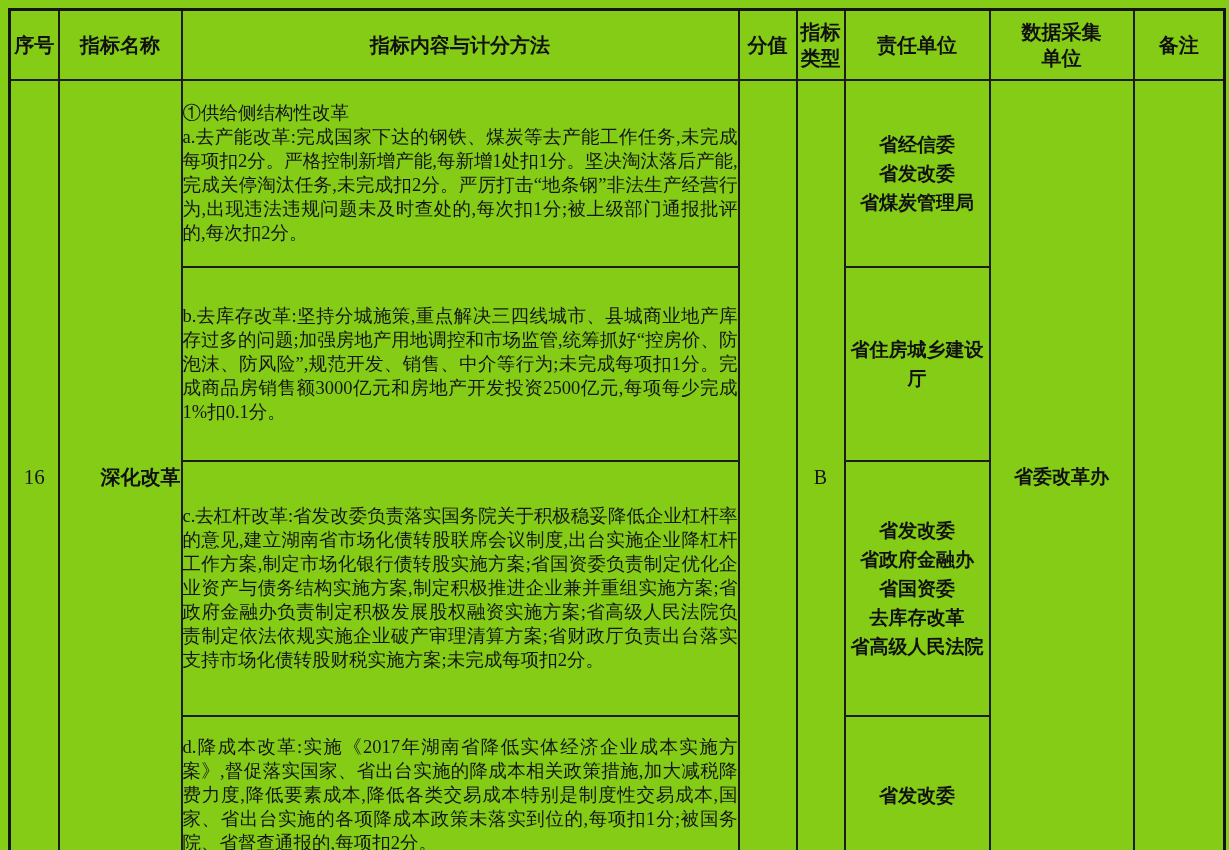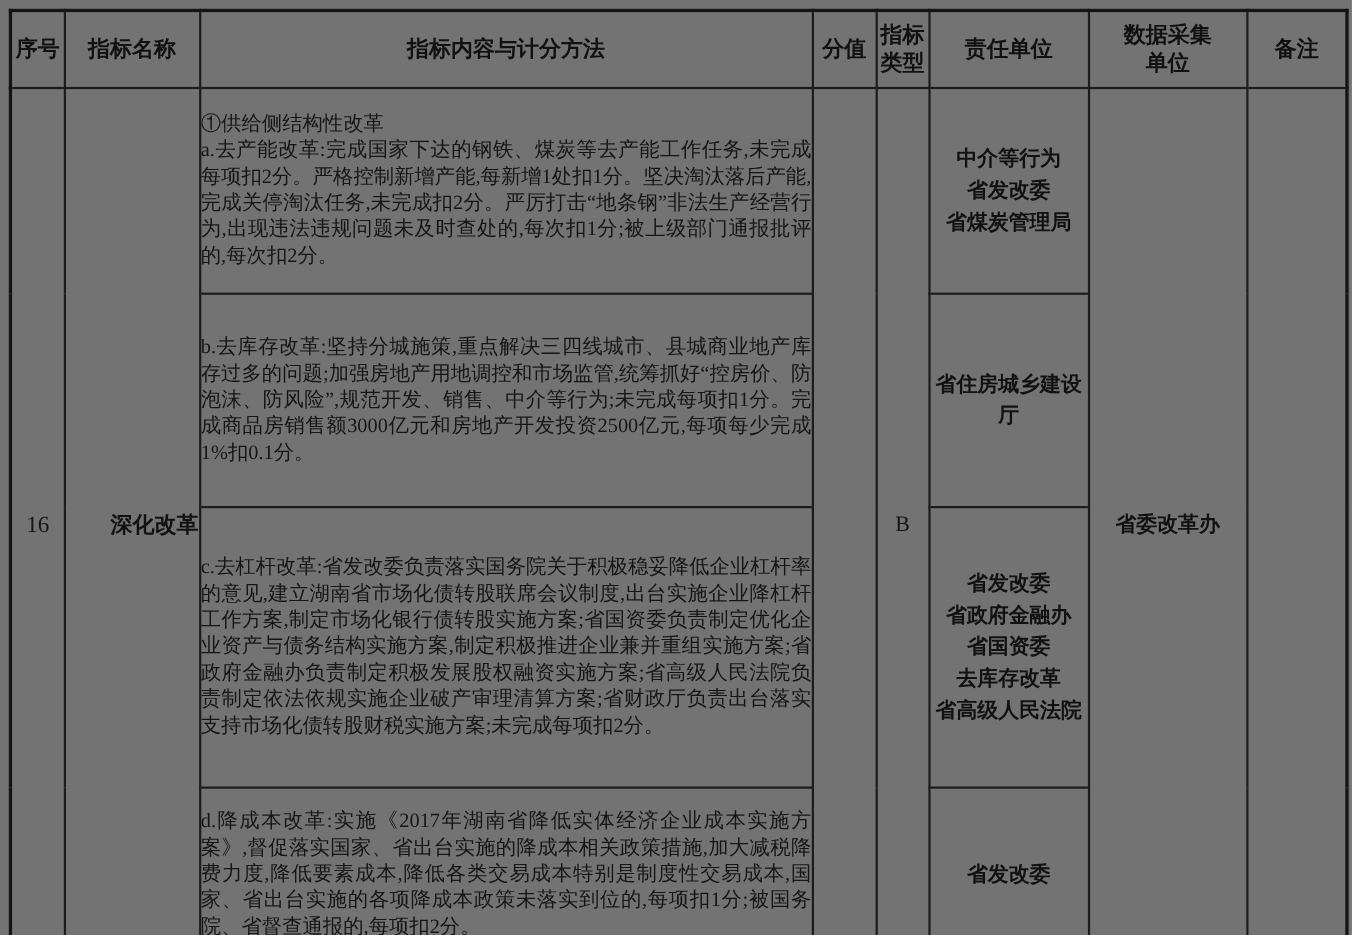--- a/index.html
+++ b/index.html
@@ -6,21 +6,21 @@
   html, body { margin: 0; padding: 0; }
   body {
     width: 1229px; height: 850px;
     background: #ffffff;
     font-family: "Liberation Serif", "DejaVu Serif", serif;
     color: #161616;
   }
   .page {
     position: relative;
     width: 1229px; height: 850px;
-    background: #737373;
+    background: #84cc16;
   }
   table.indicator-table {
     position: absolute;
     left: 8px; top: 8px;
     width: 1215px;
     border-collapse: collapse;
     table-layout: fixed;
     border: 3px solid #141414;
   }
   .indicator-table th, .indicator-table td {
@@ -127,21 +127,21 @@
     </thead>
     <tbody>
       <tr class="row-a">
         <td class="num-cell" rowspan="4">16</td>
         <td class="name-cell" rowspan="4">深化改革</td>
         <td class="content-cell">①供给侧结构性改革
 a.去产能改革:完成国家下达的钢铁、煤炭等去产能工作任务,未完成每项扣2分。严格控制新增产能,每新增1处扣1分。坚决淘汰落后产能,完成关停淘汰任务,未完成扣2分。严厉打击“地条钢”非法生产经营行为,出现违法违规问题未及时查处的,每次扣1分;被上级部门通报批评的,每次扣2分。</td>
         <td class="score-cell" rowspan="4"></td>
         <td class="type-cell" rowspan="4">B</td>
         <td class="units-cell">
-          <div class="unit-line">中介等行为</div>
+          <div class="unit-line">省经信委</div>
           <div class="unit-line">省发改委</div>
           <div class="unit-line">省煤炭管理局</div>
         </td>
         <td class="collect-cell" rowspan="4">省委改革办</td>
         <td class="remark-cell" rowspan="4"></td>
       </tr>
       <tr class="row-b">
         <td class="content-cell">b.去库存改革:坚持分城施策,重点解决三四线城市、县城商业地产库存过多的问题;加强房地产用地调控和市场监管,统筹抓好“控房价、防泡沫、防风险”,规范开发、销售、中介等行为;未完成每项扣1分。完成商品房销售额3000亿元和房地产开发投资2500亿元,每项每少完成1%扣0.1分。</td>
         <td class="units-cell">
           <div class="unit-line">省住房城乡建设厅</div>

